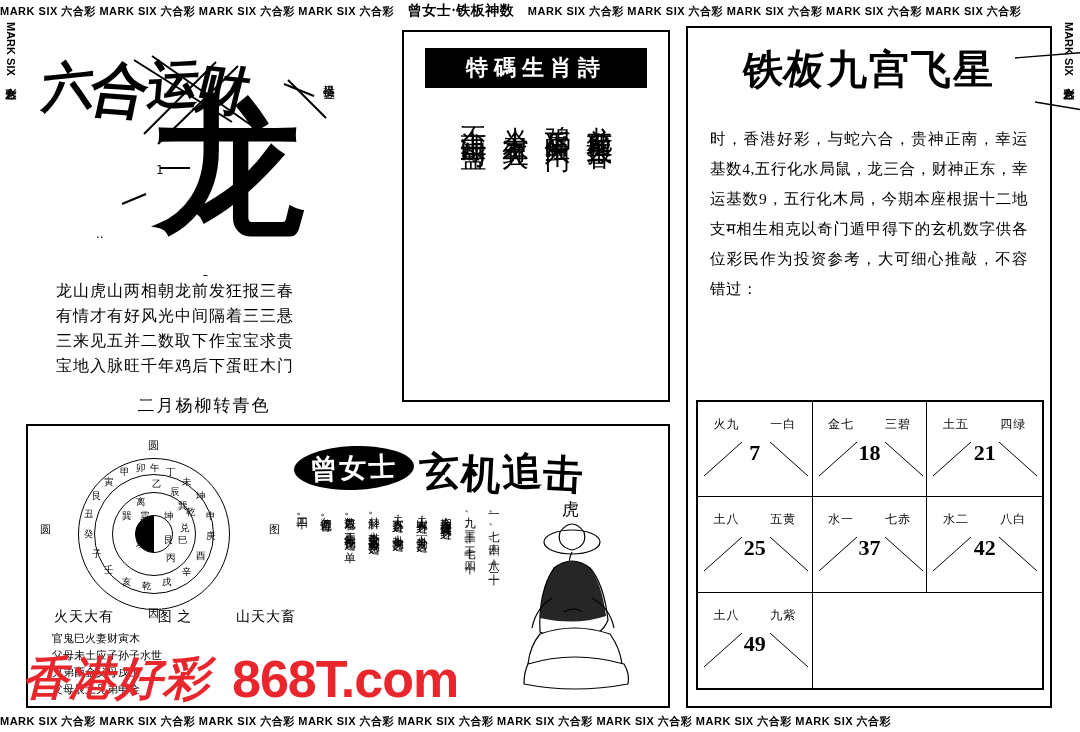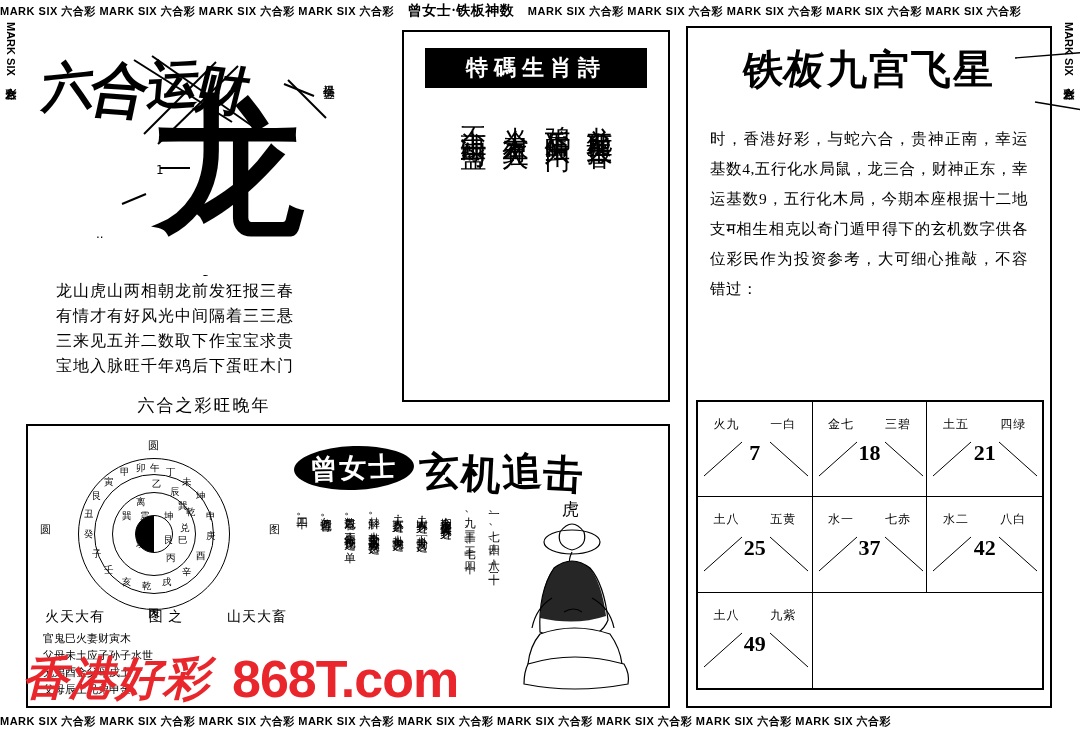--- a/index.html
+++ b/index.html
@@ -270,21 +270,21 @@
     background: linear-gradient(90deg, #000 50%, #fff 50%);
     border: 1px solid #000;
   }
   .ring-label {
     position: absolute;
     font-size: 9.5px;
     transform-origin: center;
   }
   #bl-hex {
     position: absolute;
-    left: 13px; top: 182px;
+    left: 22px; top: 182px;
     width: 250px;
     font-size: 12px;
     line-height: 18px;
   }
   .hex-head {
     display: flex;
     justify-content: space-between;
     font-size: 14px;
     letter-spacing: 1px;
     padding: 0 4px 4px;
@@ -446,21 +446,21 @@
         <div>三来见五并二数</div>
         <div>宝地入脉旺千年</div>
       </div>
       <div class="couplet-col">
         <div>龙前发狂报三春</div>
         <div>中间隔着三三悬</div>
         <div>取下作宝宝求贵</div>
         <div>鸡后下蛋旺木门</div>
       </div>
     </div>
-    <div class="tl-foot">六合之彩旺晚年</div>
+    <div class="tl-foot">二月杨柳转青色</div>
   </div>
 
   <div class="panel bordered" id="poem">
     <div id="poem-title">特碼生肖詩</div>
     <div id="poem-body">
       <div class="poem-col">龙前发狂报三春</div>
       <div class="poem-col">鸡后下蛋旺木门</div>
       <div class="poem-col">当今太上有红人</div>
       <div class="poem-col">不言江山绿与蓝</div>
     </div>

